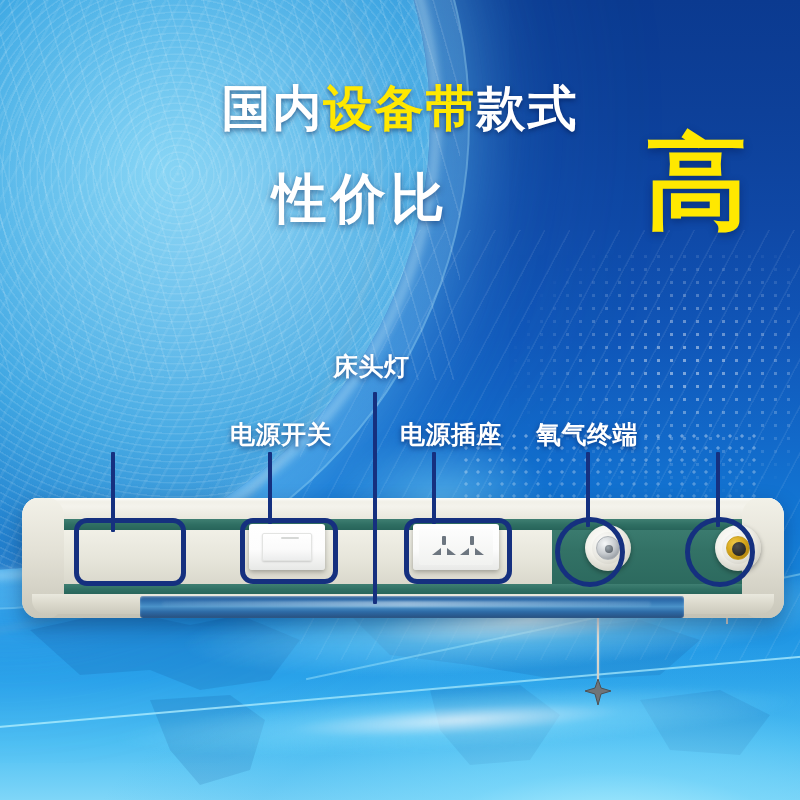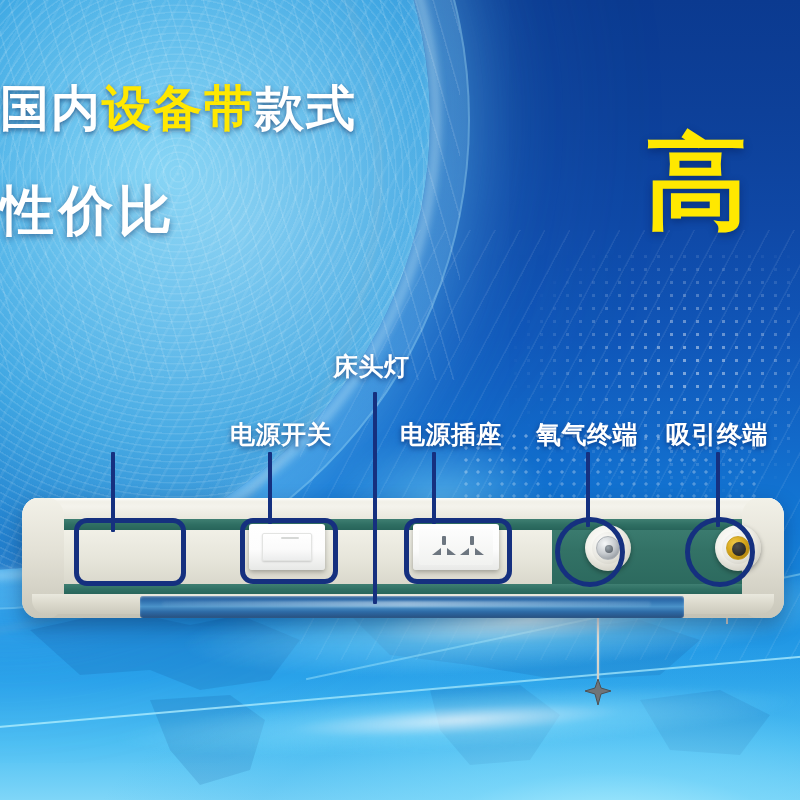--- a/index.html
+++ b/index.html
@@ -125,39 +125,38 @@
     position:absolute; left:0; bottom:0; width:800px; height:230px; opacity:.17;
   }
   .glow-spot{
     position:absolute; left:330px; top:430px; width:220px; height:140px;
     background:radial-gradient(ellipse at center, rgba(150,235,255,.45) 0%, rgba(0,0,0,0) 70%);
     filter:blur(6px);
   }
 
   
   .headline{
-    position:absolute; left:0; top:84px; width:800px; 
+    position:absolute; left:0; top:84px; width:800px; text-align:center;
     z-index:20;
   }
   .hl-line1{
     font-size:49px; font-weight:bold; letter-spacing:2px; line-height:1;
     color:#ffffff;
     text-shadow:0 2px 5px rgba(0,20,70,.55);
     white-space:nowrap;
   }
   .hl-line1 .hi{ color:#ffe800; }
   .hl-line2{
     margin-top:26px; position:relative; height:82px;
   }
   .hl-xjb{
     position:absolute; left:0; right:12px; top:4px;
     font-size:54px; font-weight:bold; letter-spacing:5px; color:#ffffff;
     text-shadow:0 2px 6px rgba(0,20,70,.5);
     padding-right:66px;
-    margin-top:12px;
   }
   .hl-gao{
     position:absolute; left:645px; top:-28px;
     font-size:103px; font-weight:bold; color:#ffe800; line-height:1;
     text-shadow:0 3px 9px rgba(0,25,80,.45);
   }
 
   
   .callout-label{
     position:absolute; z-index:22;
@@ -398,21 +397,20 @@
     <div class="hl-line2">
       <div class="hl-xjb">性价比</div>
       <div class="hl-gao">高</div>
     </div>
   </div>
 
   <div class="callout-label" style="left:230px;top:418px;">电源开关</div>
   <div class="callout-label" style="left:333px;top:350px;">床头灯</div>
   <div class="callout-label" style="left:536px;top:418px;">氧气终端</div>
   <div class="callout-label" style="left:400px;top:418px;">电源插座</div>
-  <div class="callout-label" style="left:666px;top:418px;">吸引终端</div>
 
   <div class="leader" style="left:111px;top:452px;height:80px;"></div>
   <div class="leader" style="left:268px;top:452px;height:72px;"></div>
   <div class="leader" style="left:373px;top:392px;height:212px;"></div>
   <div class="leader" style="left:432px;top:452px;height:72px;"></div>
   <div class="leader" style="left:586px;top:452px;height:75px;"></div>
   <div class="leader" style="left:716px;top:452px;height:75px;"></div>
 
   <div class="panel">
     <div class="panel-body"></div>

